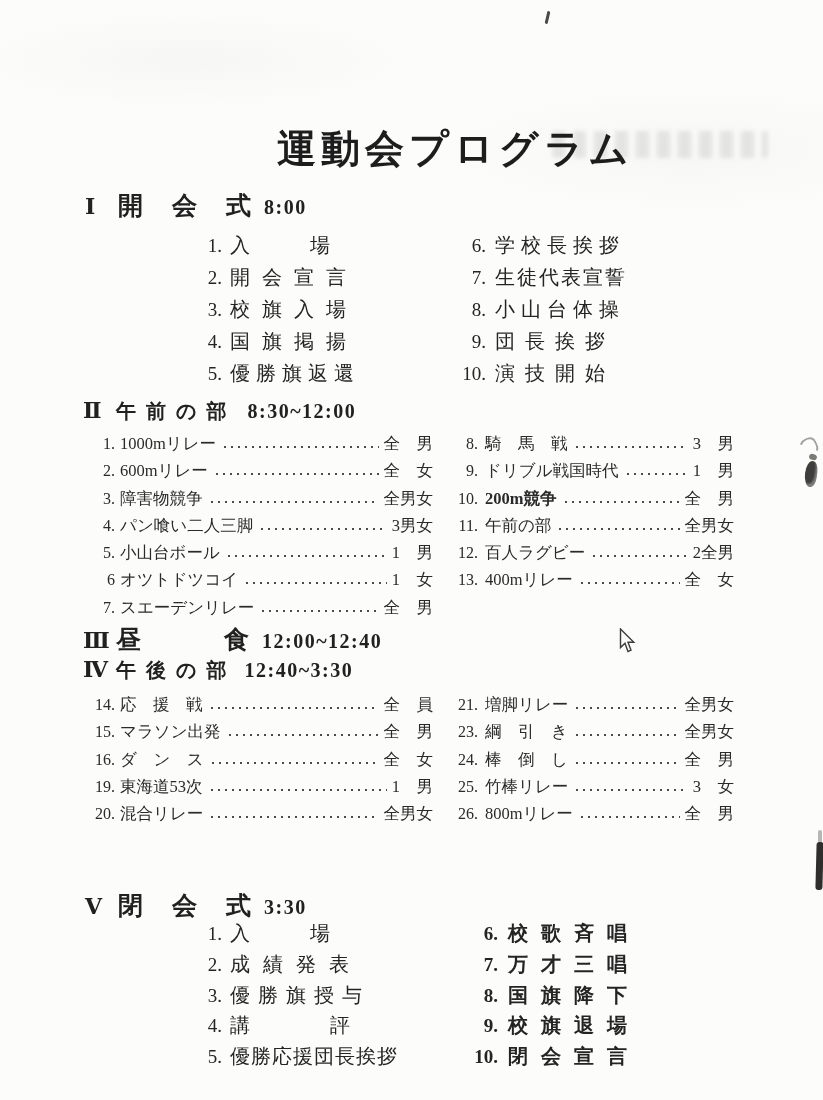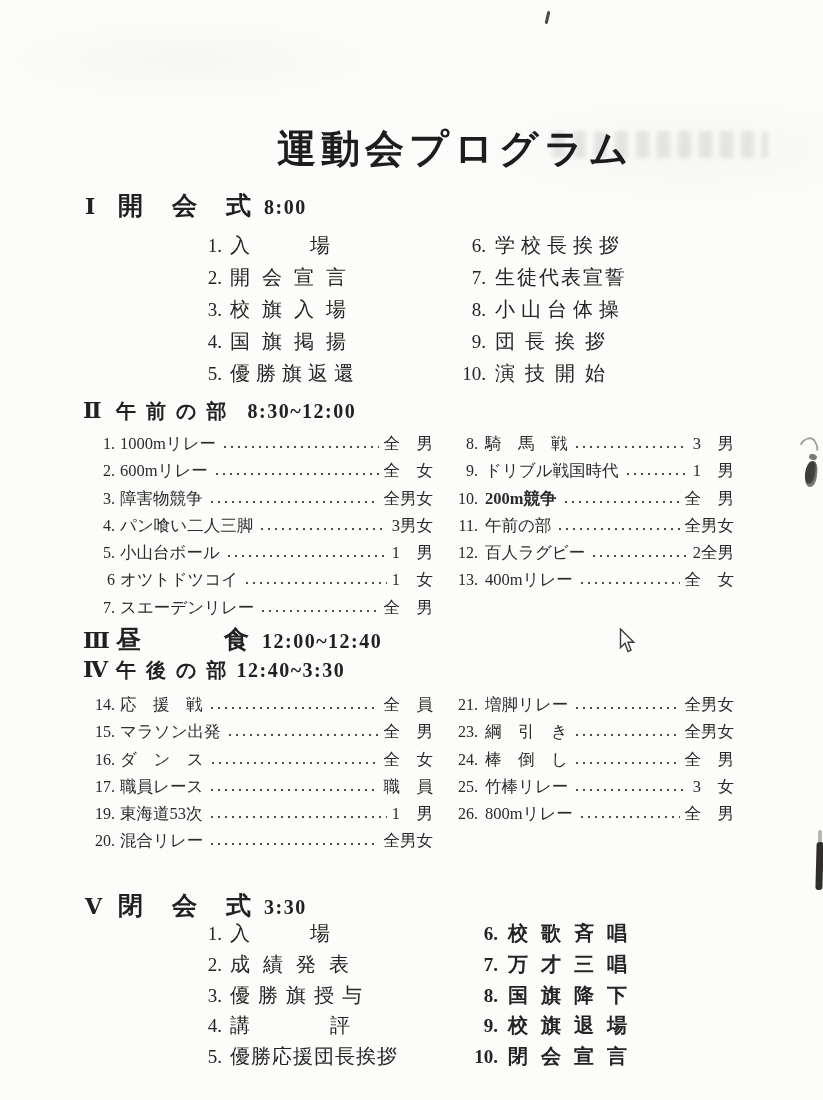--- a/index.html
+++ b/index.html
@@ -109,27 +109,26 @@
 
   <div class="sec-header" style="left:83px;top:623px;">
     <span class="numeral">Ⅲ</span>
     <span class="sec-name name-sp2">昼　　　食</span>
     <span class="sec-time">12:00~12:40</span>
   </div>
 
   <div class="sec-header" style="left:83px;top:656px;">
     <span class="numeral">Ⅳ</span>
     <span class="sec-name name-sp10">午後の部</span>
-    <span class="sec-time" style="margin-left:0;text-align:center;">12:40~3:30</span>
+    <span class="sec-time" style="margin-left:8px;text-align:center;">12:40~3:30</span>
   </div>
   <div class="evt-list l2 w340" style="left:93px;top:694px;">
     <div class="evt-row"><span class="no">14.</span><span class="evt-name">応　援　戦</span><span class="leader"></span><span class="who">全　員</span></div>
     <div class="evt-row"><span class="no">15.</span><span class="evt-name">マラソン出発</span><span class="leader"></span><span class="who">全　男</span></div>
     <div class="evt-row"><span class="no">16.</span><span class="evt-name">ダ　ン　ス</span><span class="leader"></span><span class="who">全　女</span></div>
-    <div class="evt-row"><span class="no">17.</span><span class="evt-name">職員レース</span><span class="leader"></span><span class="who">職　員</span></div>
     <div class="evt-row"><span class="no">19.</span><span class="evt-name">東海道53次</span><span class="leader"></span><span class="who">1　男</span></div>
     <div class="evt-row"><span class="no">20.</span><span class="evt-name">混合リレー</span><span class="leader"></span><span class="who">全男女</span></div>
   </div>
   <div class="evt-list r2 w288" style="left:446px;top:694px;">
     <div class="evt-row"><span class="no">21.</span><span class="evt-name">増脚リレー</span><span class="leader"></span><span class="who">全男女</span></div>
     <div class="evt-row"><span class="no">23.</span><span class="evt-name">綱　引　き</span><span class="leader"></span><span class="who">全男女</span></div>
     <div class="evt-row"><span class="no">24.</span><span class="evt-name">棒　倒　し</span><span class="leader"></span><span class="who">全　男</span></div>
     <div class="evt-row"><span class="no">25.</span><span class="evt-name">竹棒リレー</span><span class="leader"></span><span class="who">3　女</span></div>
     <div class="evt-row"><span class="no">26.</span><span class="evt-name">800mリレー</span><span class="leader"></span><span class="who">全　男</span></div>
   </div>

